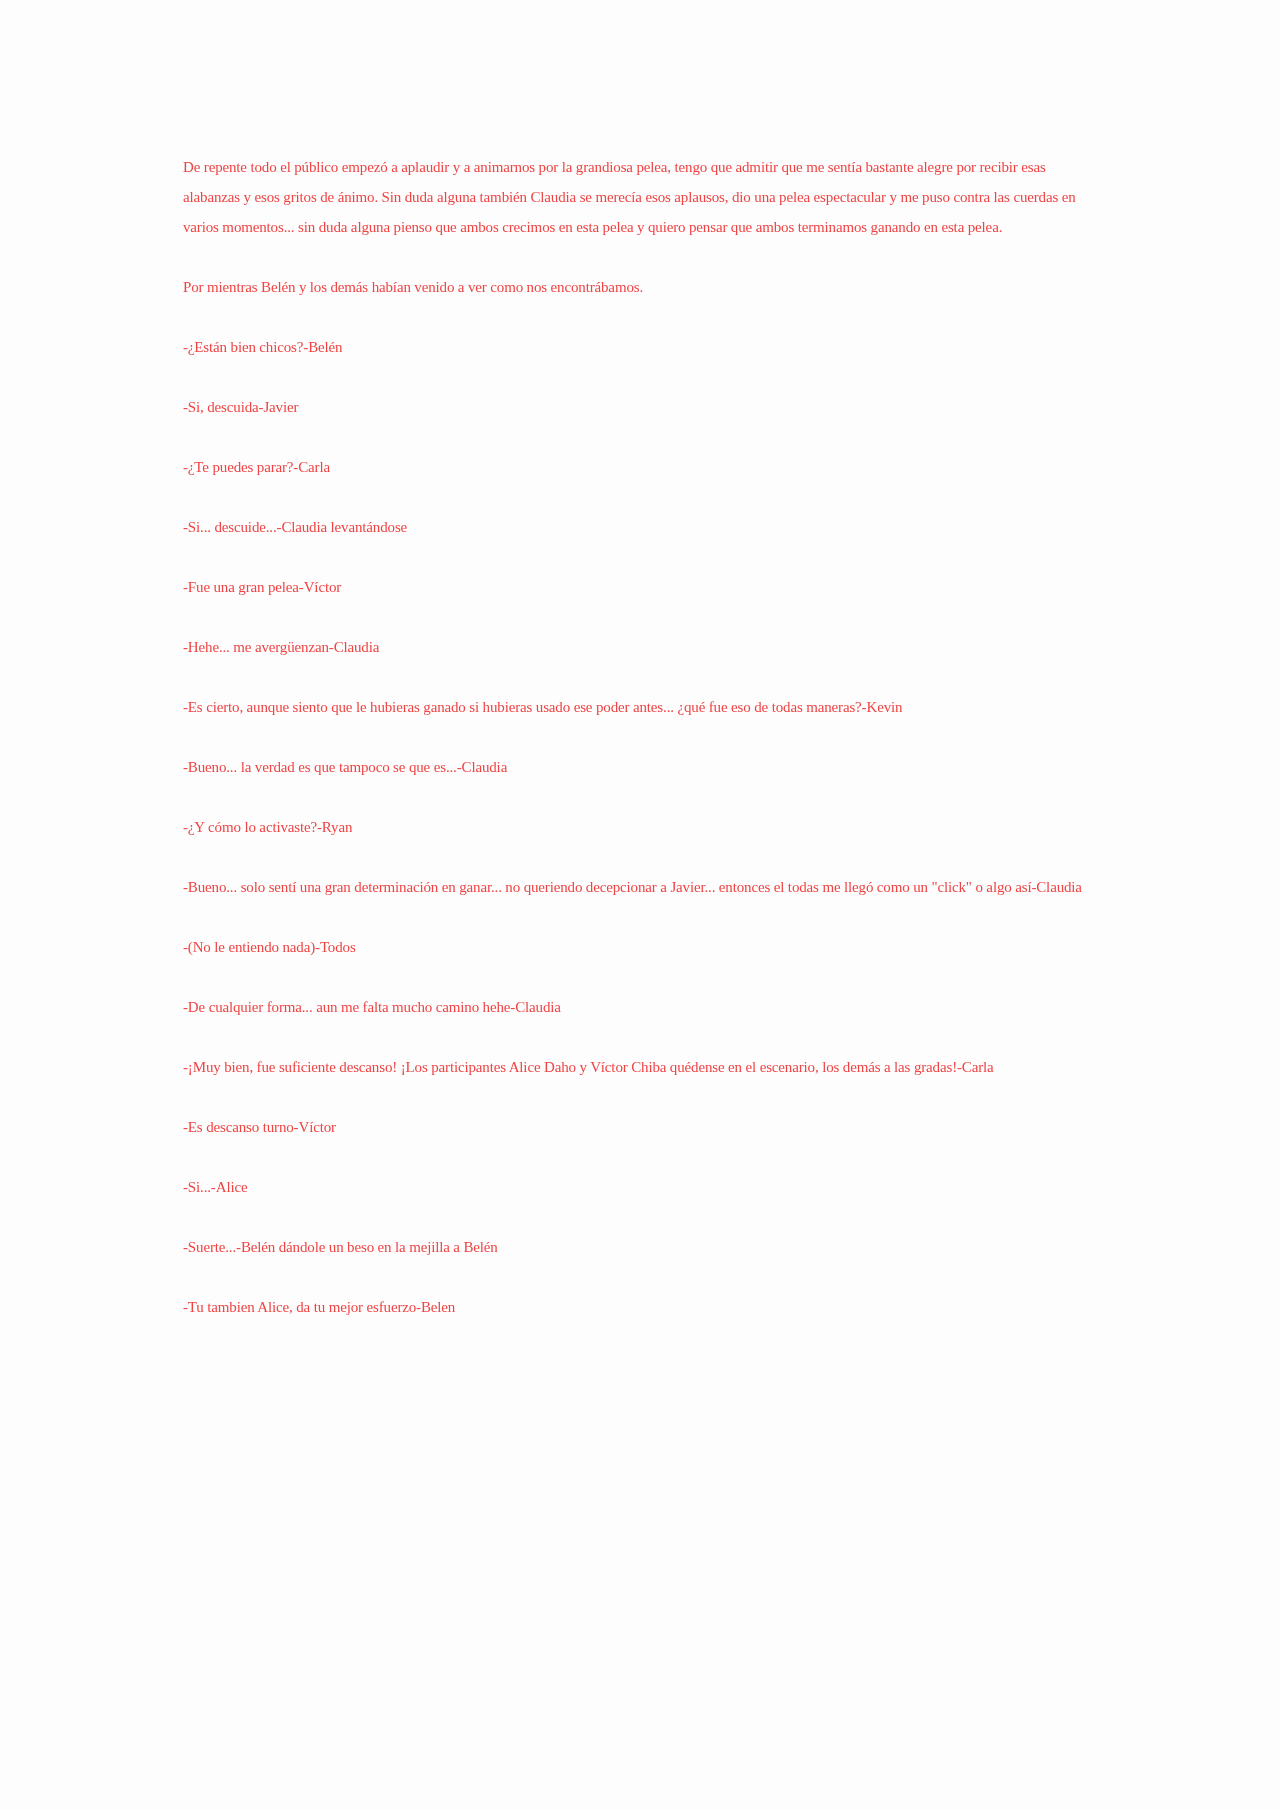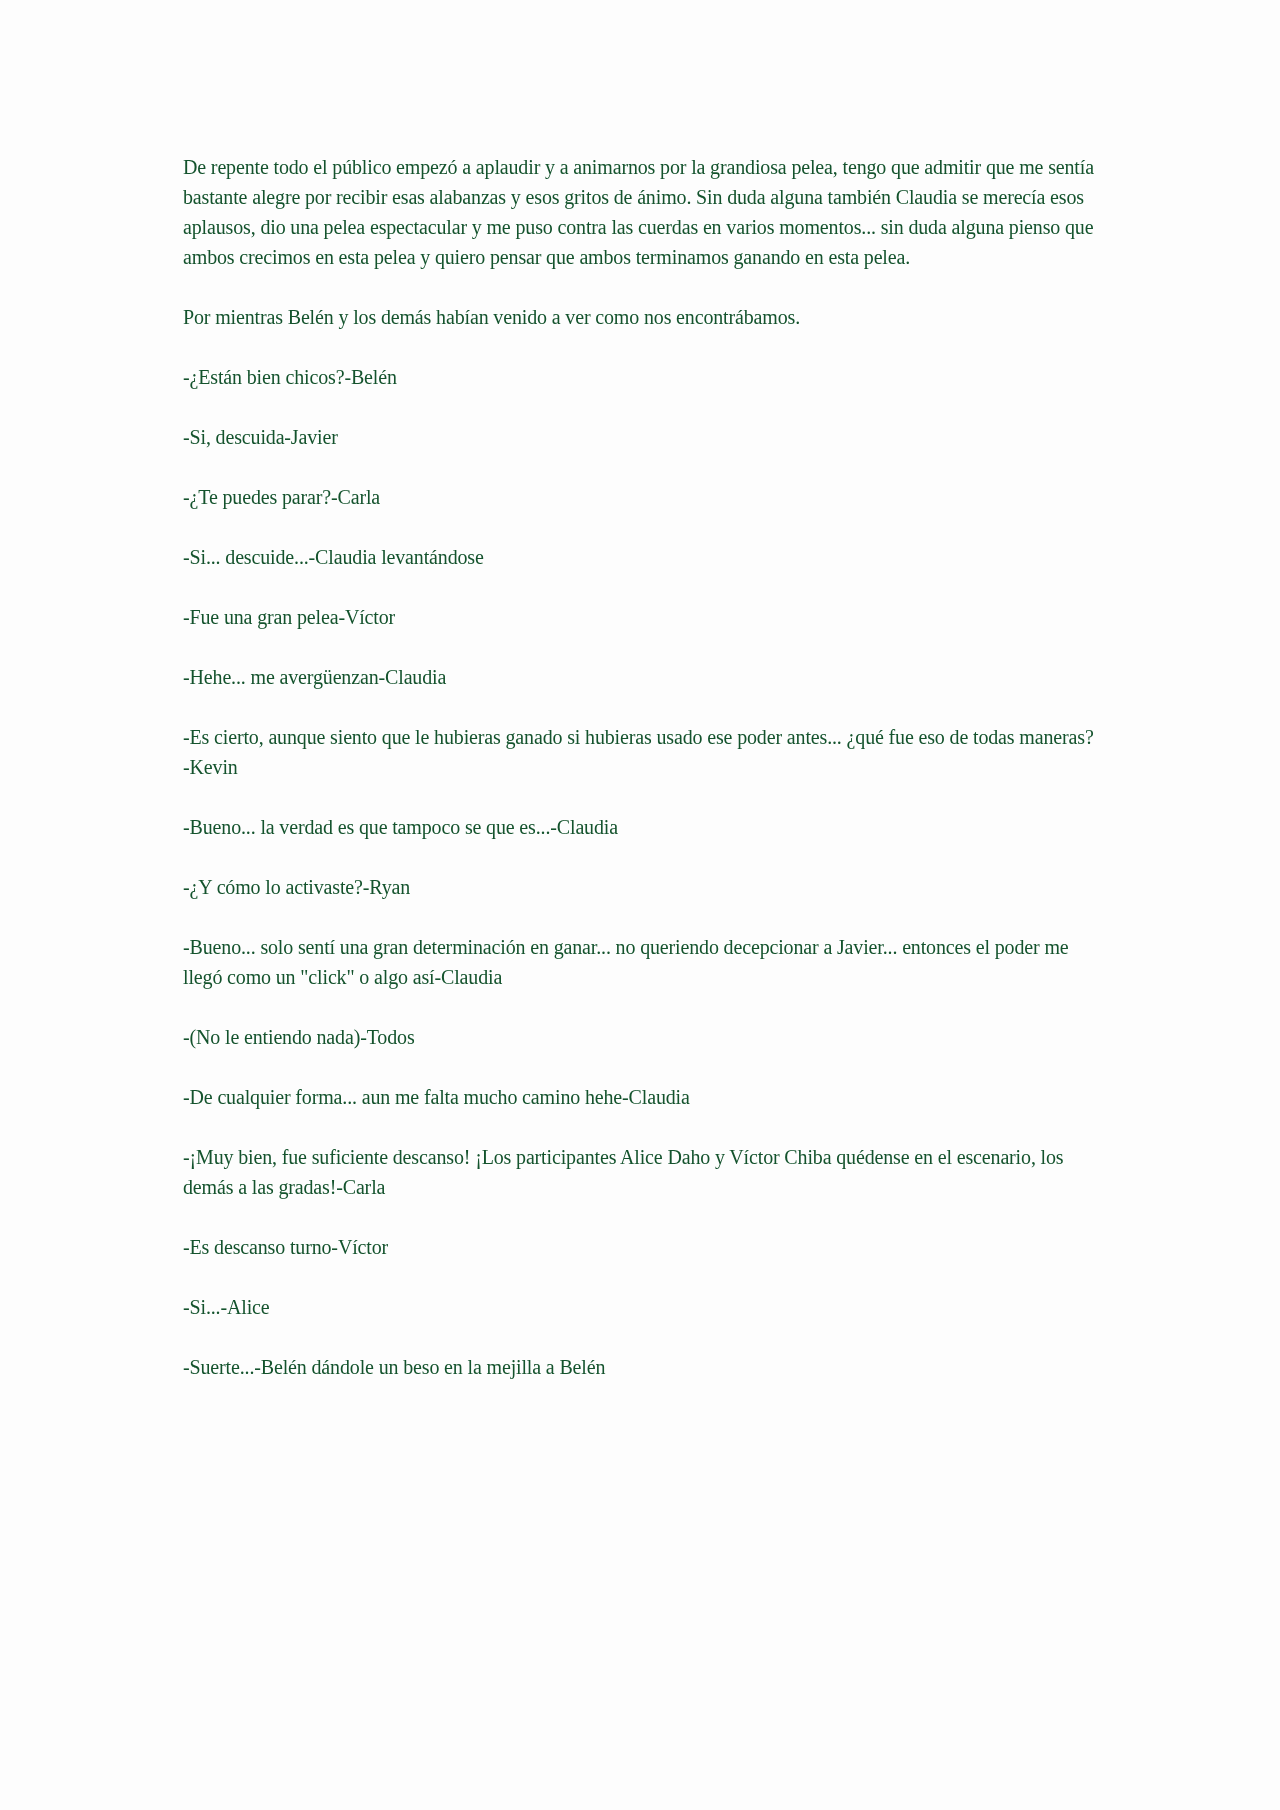--- a/index.html
+++ b/index.html
@@ -20,23 +20,23 @@
       width: 1280px;
       height: 1810px;
       background: #fdfdfd;
     }
     .content {
       position: absolute;
       left: 183px;
       top: 152px;
       width: 915px;
       font-family: "Liberation Serif", "DejaVu Serif", serif;
-      font-size: 20px;
+      font-size: 15px;
       line-height: 30px;
-      color: #14532d;
+      color: #ef4444;
       letter-spacing: -0.15px;
     }
     .para {
       margin: 0 0 30px 0;
       padding: 0;
       white-space: normal;
     }
   </style>
 </head>
 <body>
@@ -47,21 +47,22 @@
     <p class="para">Por mientras Belén y los demás habían venido a ver como nos encontrábamos.</p>
     <p class="para">-¿Están bien chicos?-Belén</p>
     <p class="para">-Si, descuida-Javier</p>
     <p class="para">-¿Te puedes parar?-Carla</p>
     <p class="para">-Si... descuide...-Claudia levantándose</p>
     <p class="para">-Fue una gran pelea-Víctor</p>
     <p class="para">-Hehe... me avergüenzan-Claudia</p>
     <p class="para">-Es cierto, aunque siento que le hubieras ganado si hubieras usado ese poder antes... ¿qué fue eso de todas maneras?-Kevin</p>
     <p class="para">-Bueno... la verdad es que tampoco se que es...-Claudia</p>
     <p class="para">-¿Y cómo lo activaste?-Ryan</p>
-    <p class="para">-Bueno... solo sentí una gran determinación en ganar... no queriendo decepcionar a Javier... entonces el poder me llegó como un "click" o algo así-Claudia</p>
+    <p class="para">-Bueno... solo sentí una gran determinación en ganar... no queriendo decepcionar a Javier... entonces el todas me llegó como un "click" o algo así-Claudia</p>
     <p class="para">-(No le entiendo nada)-Todos</p>
     <p class="para">-De cualquier forma... aun me falta mucho camino hehe-Claudia</p>
     <p class="para">-¡Muy bien, fue suficiente descanso! ¡Los participantes Alice Daho y Víctor Chiba quédense en el escenario, los demás a las gradas!-Carla</p>
     <p class="para">-Es descanso turno-Víctor</p>
     <p class="para">-Si...-Alice</p>
     <p class="para">-Suerte...-Belén dándole un beso en la mejilla a Belén</p>
+    <p class="para">-Tu tambien Alice, da tu mejor esfuerzo-Belen</p>
   </div>
 </div>
 
 </body></html>

